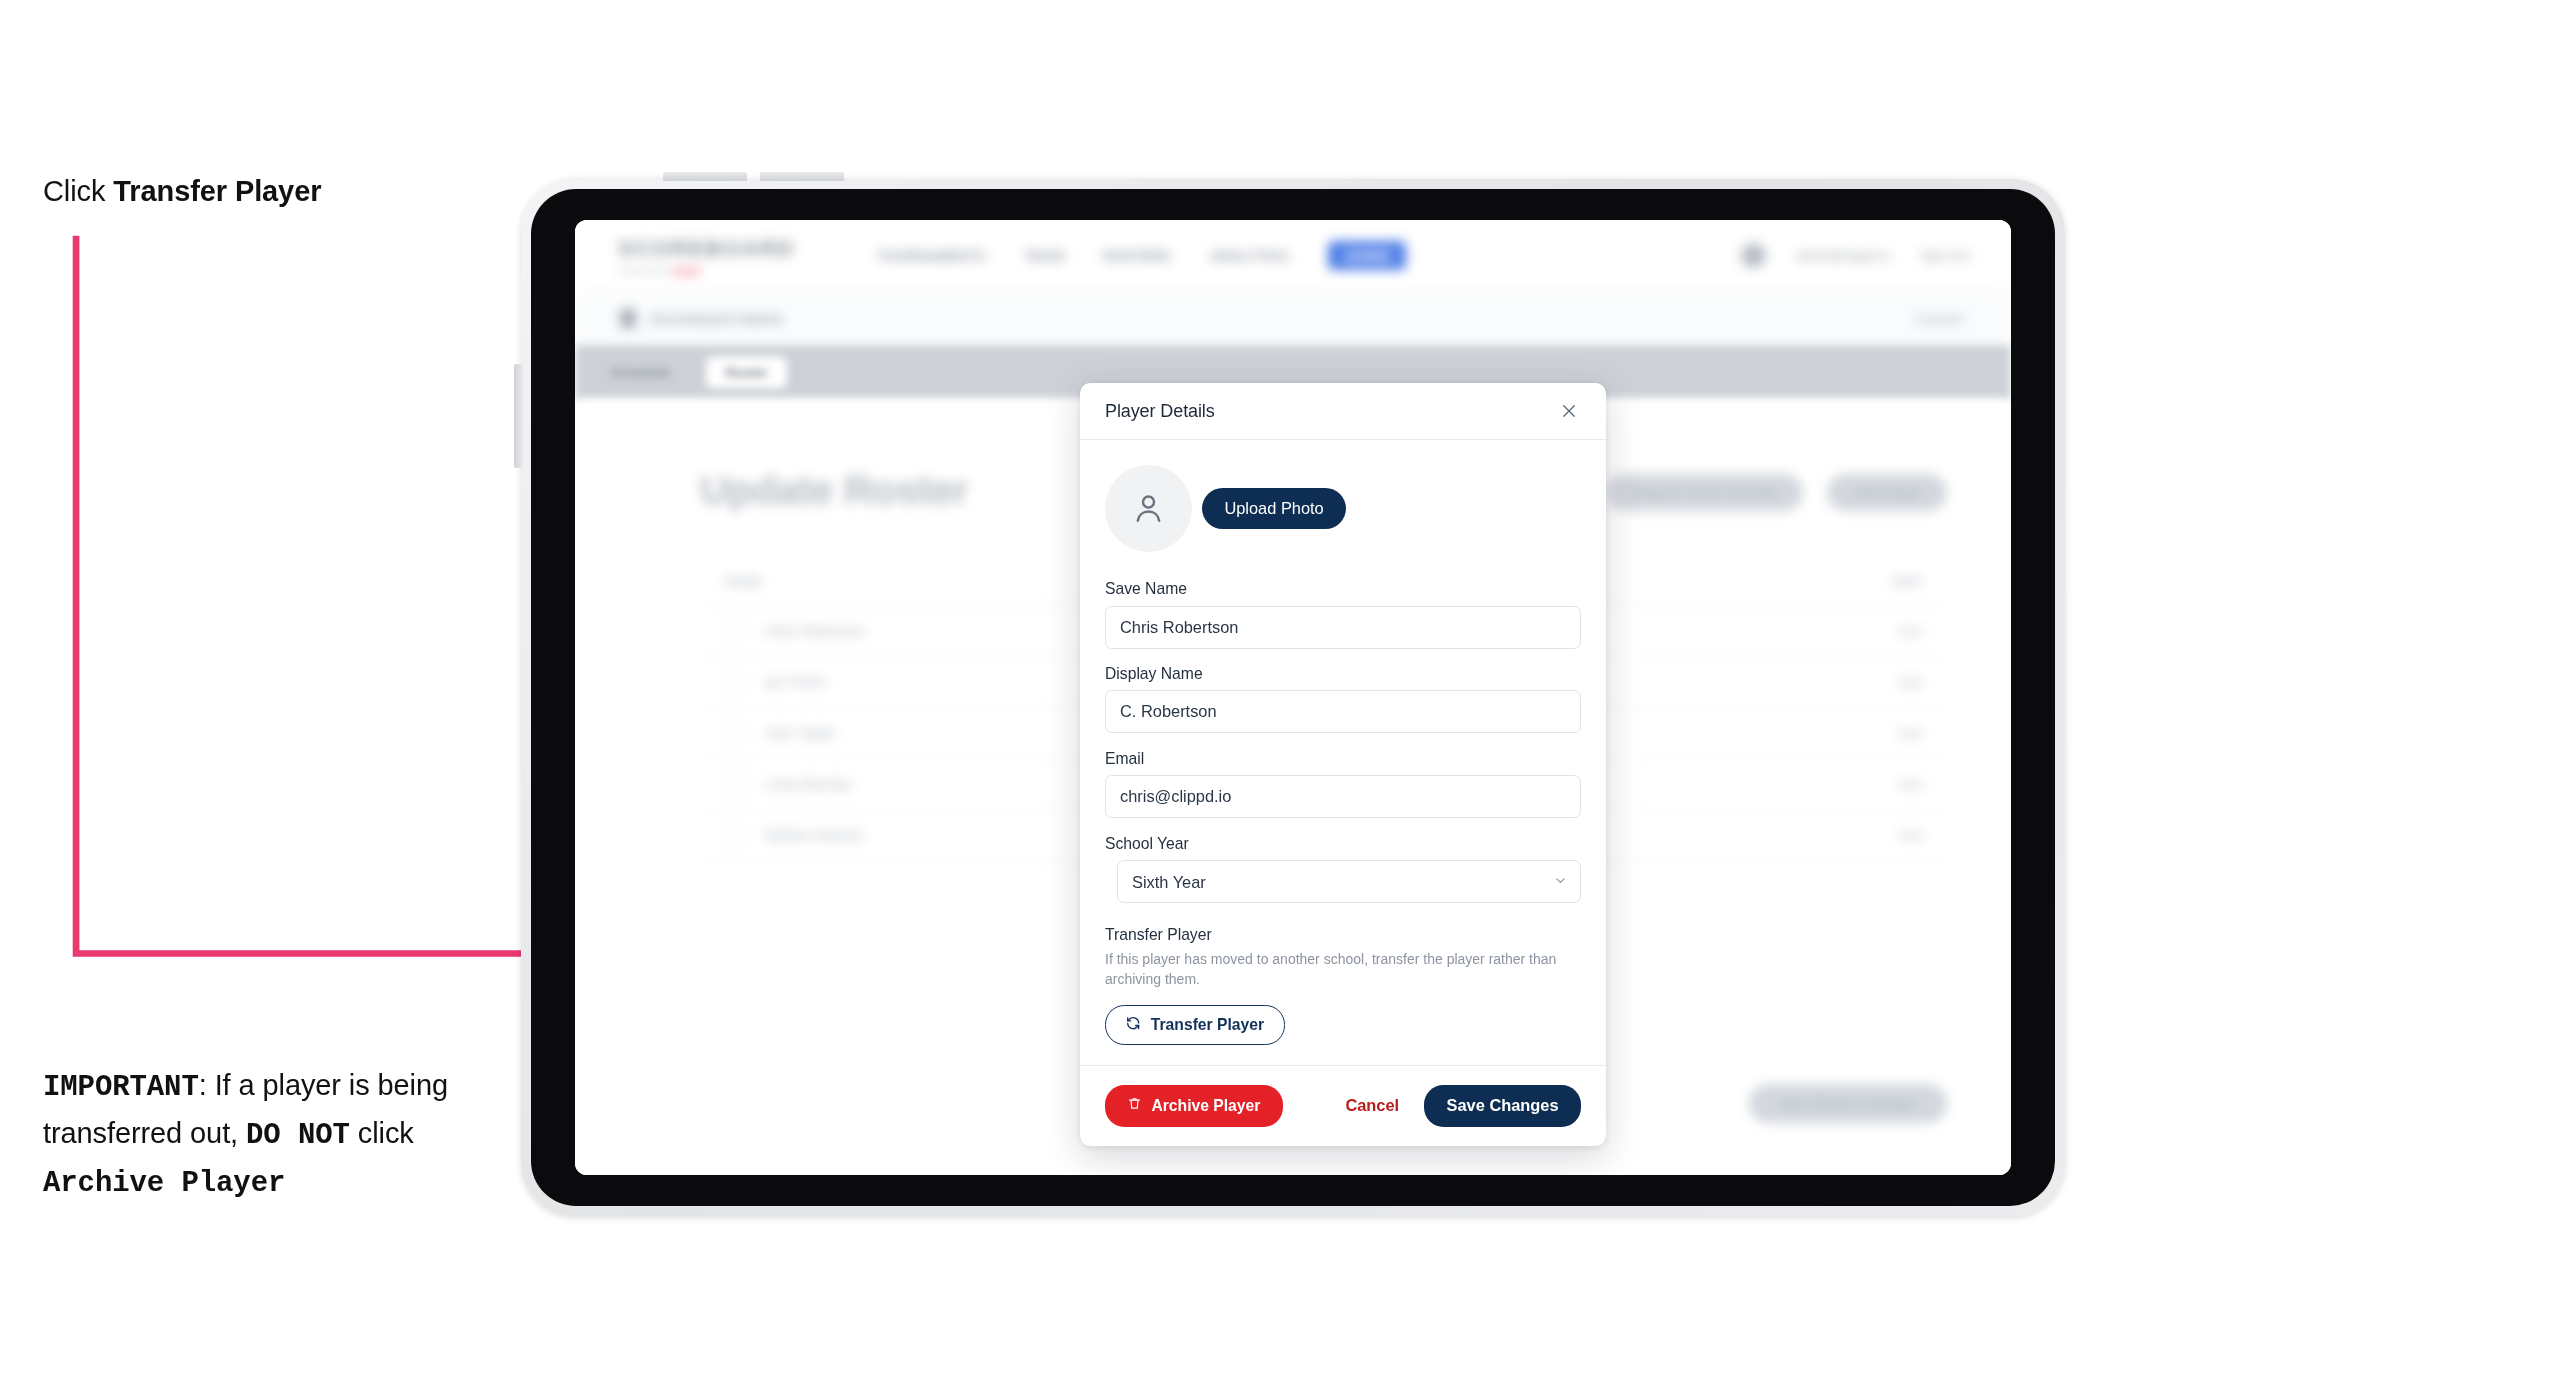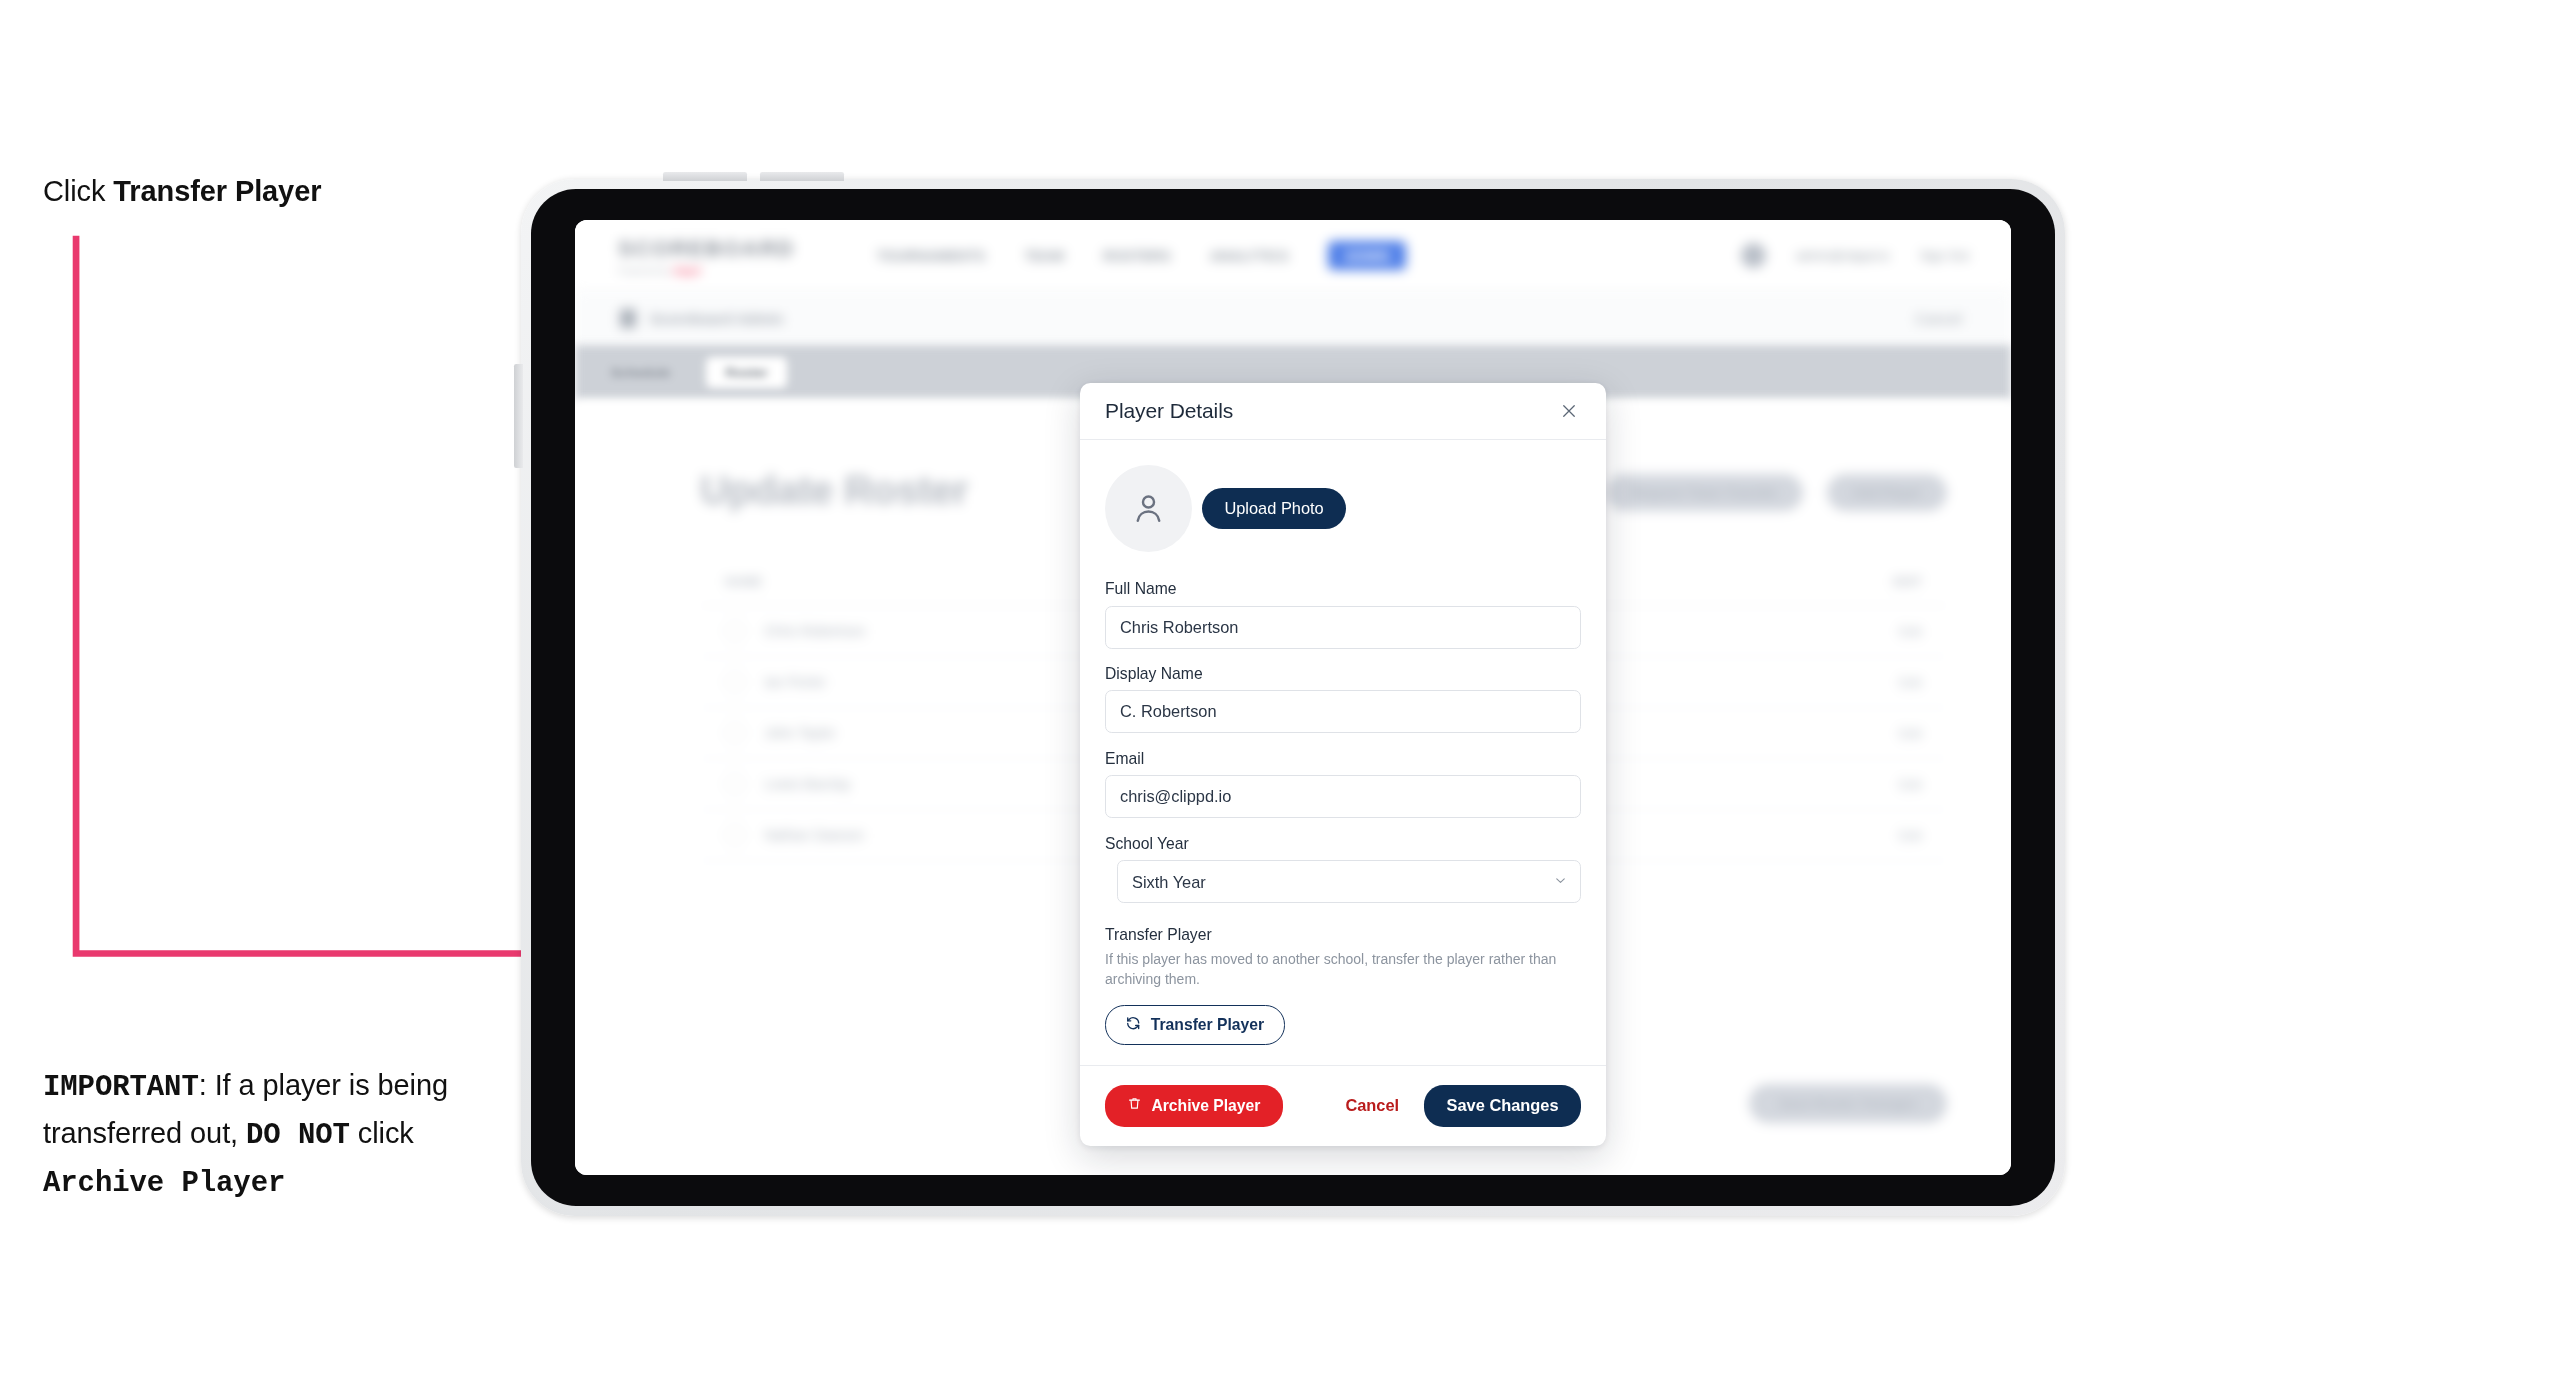--- a/index.html
+++ b/index.html
@@ -205,21 +205,21 @@
     border-radius: 10.4px;
     box-shadow: 0 10.4px 36px rgba(15,23,42,0.17), 0 1.5px 6px rgba(15,23,42,0.08);
     overflow: hidden;
   }
   .modal-header {
     height: 57px;
     display: flex; align-items: center; justify-content: space-between;
     padding: 0 24px 0 25px;
     border-bottom: 0.7px solid #e9ebef;
   }
-  .modal-title { font-size: 21px; color: #1e2a3a; font-weight: 400; letter-spacing: -0.1px; }
+  .modal-title { font-size: 18px; color: #1e2a3a; font-weight: 400; letter-spacing: -0.1px; }
   .modal-close {
     width: 27px; height: 27px; display: flex; align-items: center; justify-content: center;
     cursor: pointer;
   }
   .modal-body { padding: 25px 25px 19.4px 25px; }
 
   .avatar-row { display: flex; align-items: center; gap: 10px; margin-bottom: 28px; }
   .avatar {
     width: 87px; height: 87px; border-radius: 50%;
     background: #f1f2f4; display: flex; align-items: center; justify-content: center;
@@ -414,21 +414,21 @@
             <div class="avatar">
               <svg width="39" height="39" viewBox="0 0 24 24" fill="none" stroke="#6b7280" stroke-width="1.5" stroke-linecap="round">
                 <circle cx="12" cy="8" r="3.4"></circle>
                 <path d="M5.4 19.5c0.6-3.6 3.4-5.6 6.6-5.6s6 2 6.6 5.6"></path>
               </svg>
             </div>
             <button class="upload-btn">Upload Photo</button>
           </div>
 
           <div class="field">
-            <label class="field-label">Full Name</label>
+            <label class="field-label">Save Name</label>
             <input class="field-input" type="text" value="Chris Robertson" style="">
           </div>
 
           <div class="field">
             <label class="field-label">Display Name</label>
             <input class="field-input" type="text" value="C. Robertson" style="">
           </div>
 
           <div class="field">
             <label class="field-label">Email</label>

